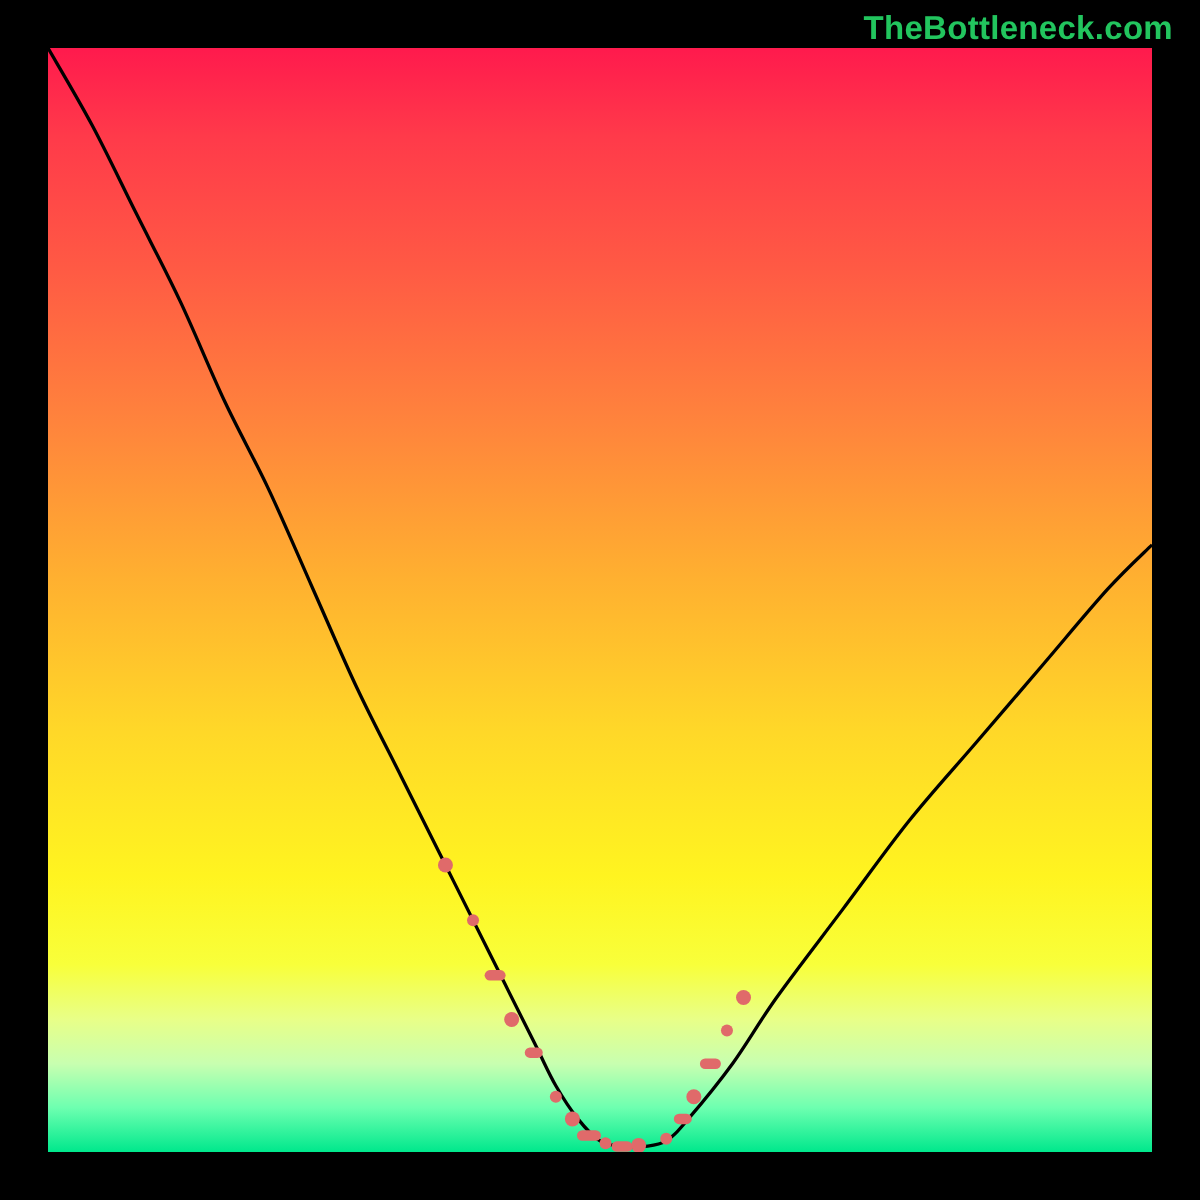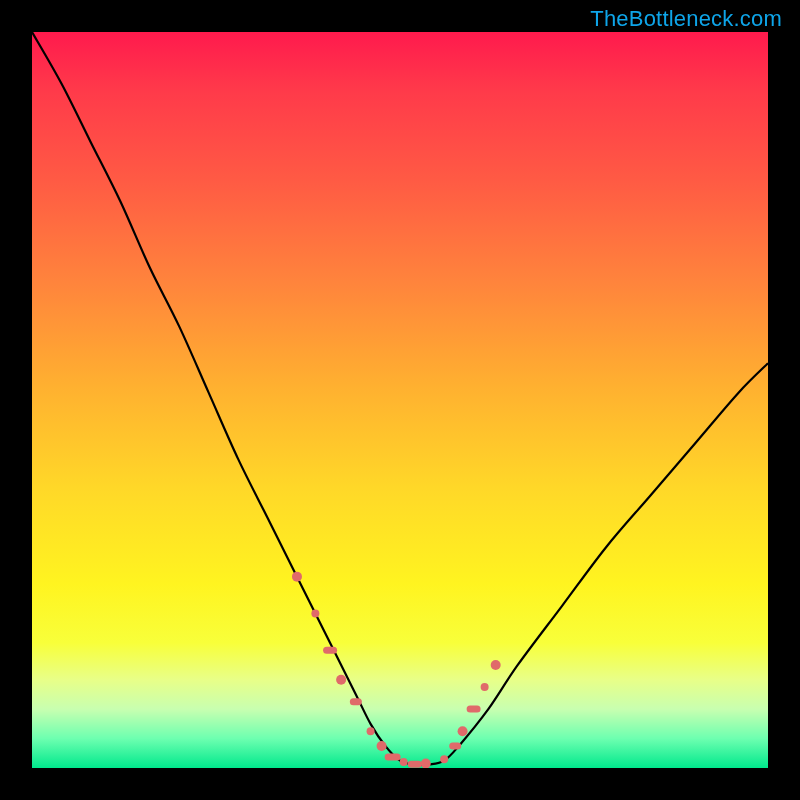--- a/index.html
+++ b/index.html
@@ -38,23 +38,23 @@
       #c8ffb0 92%,
       #6dffb0 96%,
       #00e88c 100%
     );
     overflow: hidden;
   }
   .attribution {
     position: absolute;
     top: 6px;
     right: 18px;
-    color: #0ea5e9;
+    color: #22c55e;
     font-size: 22px;
-    font-weight: 400;
+    font-weight: 700;
     letter-spacing: 0.2px;
   }
   svg.curve {
     position: absolute;
     left: 0;
     top: 0;
     width: 736px;
     height: 736px;
   }
 </style>

